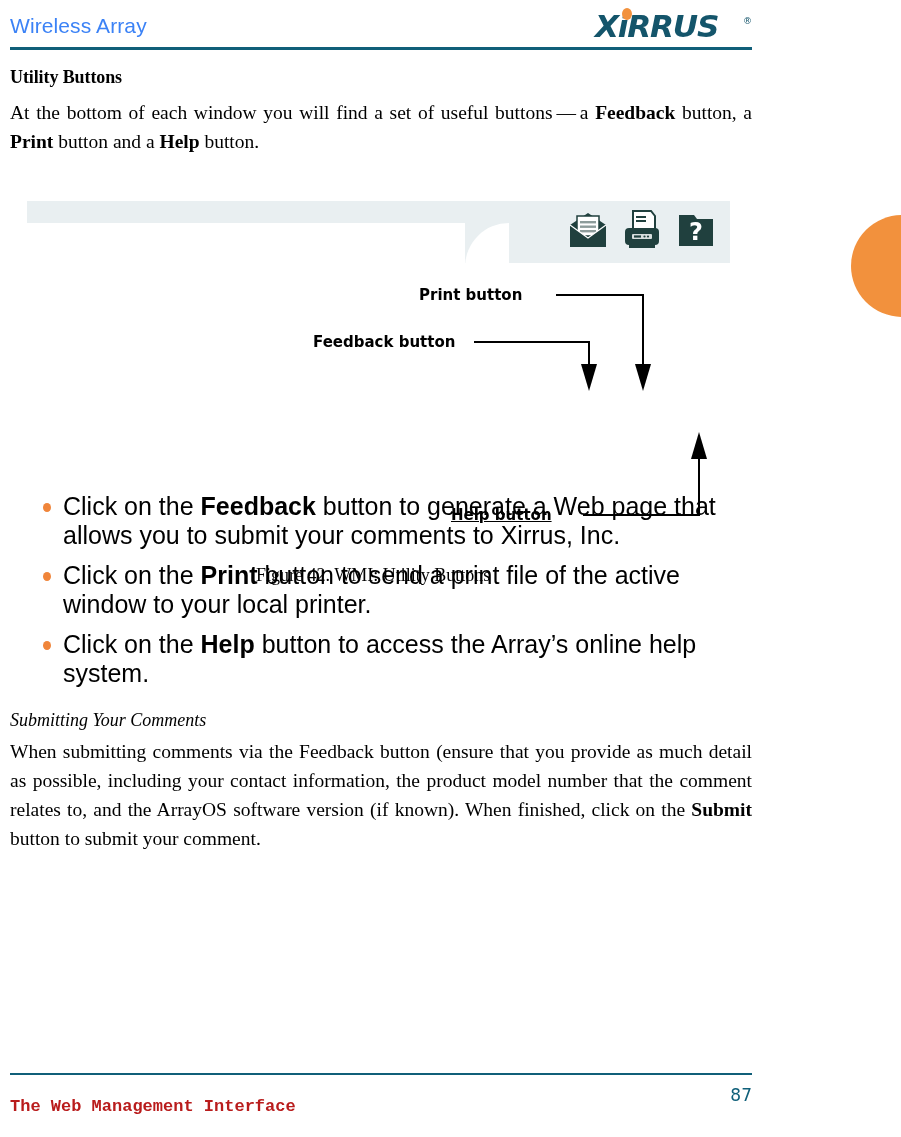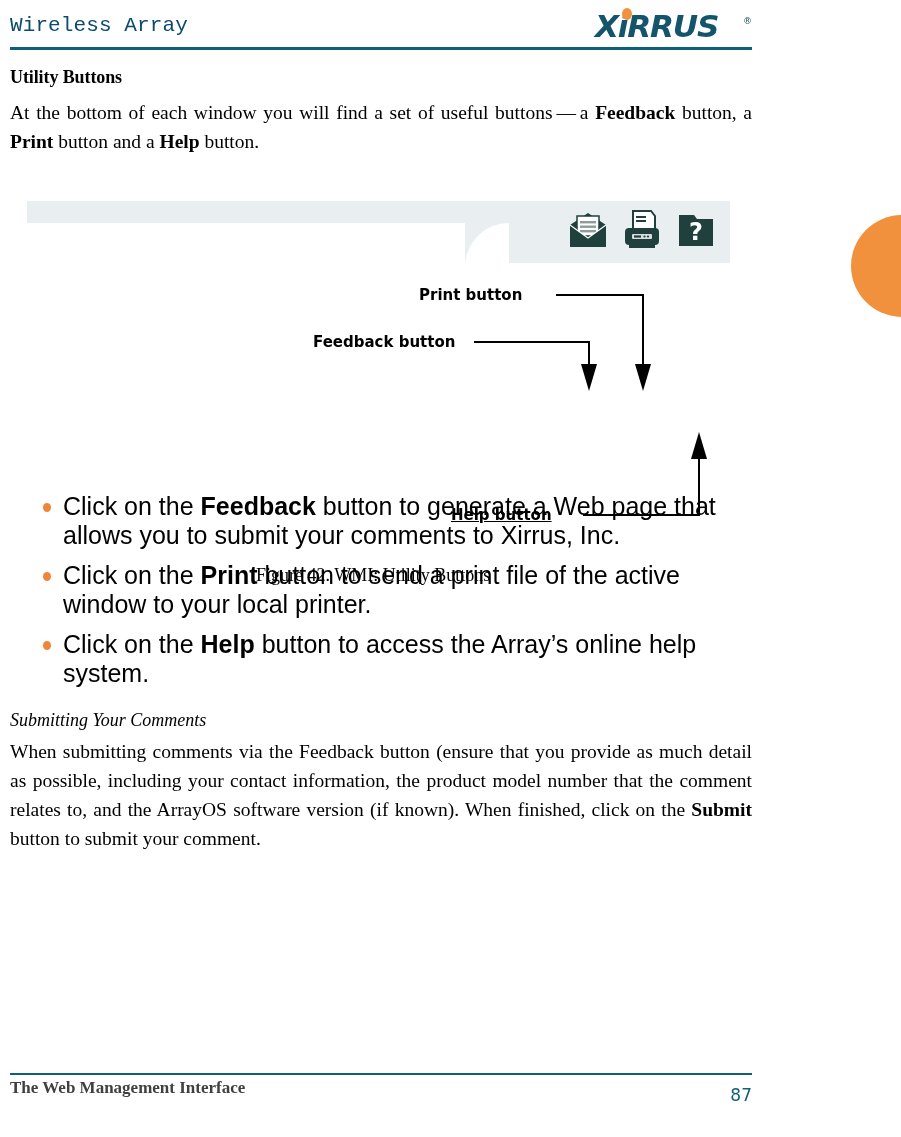--- a/index.html
+++ b/index.html
@@ -15,23 +15,23 @@
 
   
   .page-header {
     position: absolute;
     left: 0; top: 0;
     width: 901px; height: 52px;
   }
   .header-title {
     position: absolute;
     left: 10px; top: 14px;
-    font-family: Liberation Mono, monospace;
+    font-family: Liberation Sans, sans-serif;
     font-size: 21px;
-    color: #0c4a6e;
+    color: #3b82f6;
     letter-spacing: .1px;
     white-space: nowrap;
   }
   .header-rule {
     position: absolute;
     left: 10px; top: 47px;
     width: 742px; height: 3px;
     background: #105f79;
   }
 
@@ -202,25 +202,25 @@
     width: 742px; height: 46px;
   }
   .footer-rule {
     position: absolute;
     left: 0; top: 0;
     width: 742px; height: 2px;
     background: #105f79;
   }
   .footer-title {
     position: absolute;
-    left: 0; top: 5px;
-    font-family: Liberation Serif, serif;
+    left: 0; top: 24px;
+    font-family: Liberation Mono, monospace;
     font-size: 17px;
     font-weight: bold;
-    color: #404040;
+    color: #b91c1c;
     white-space: nowrap;
   }
   .footer-page {
     position: absolute;
     right: 0; top: 12px;
     font-family: "DejaVu Sans", sans-serif;
     font-size: 17px;
     font-weight: normal;
     color: #10607a;
   }

